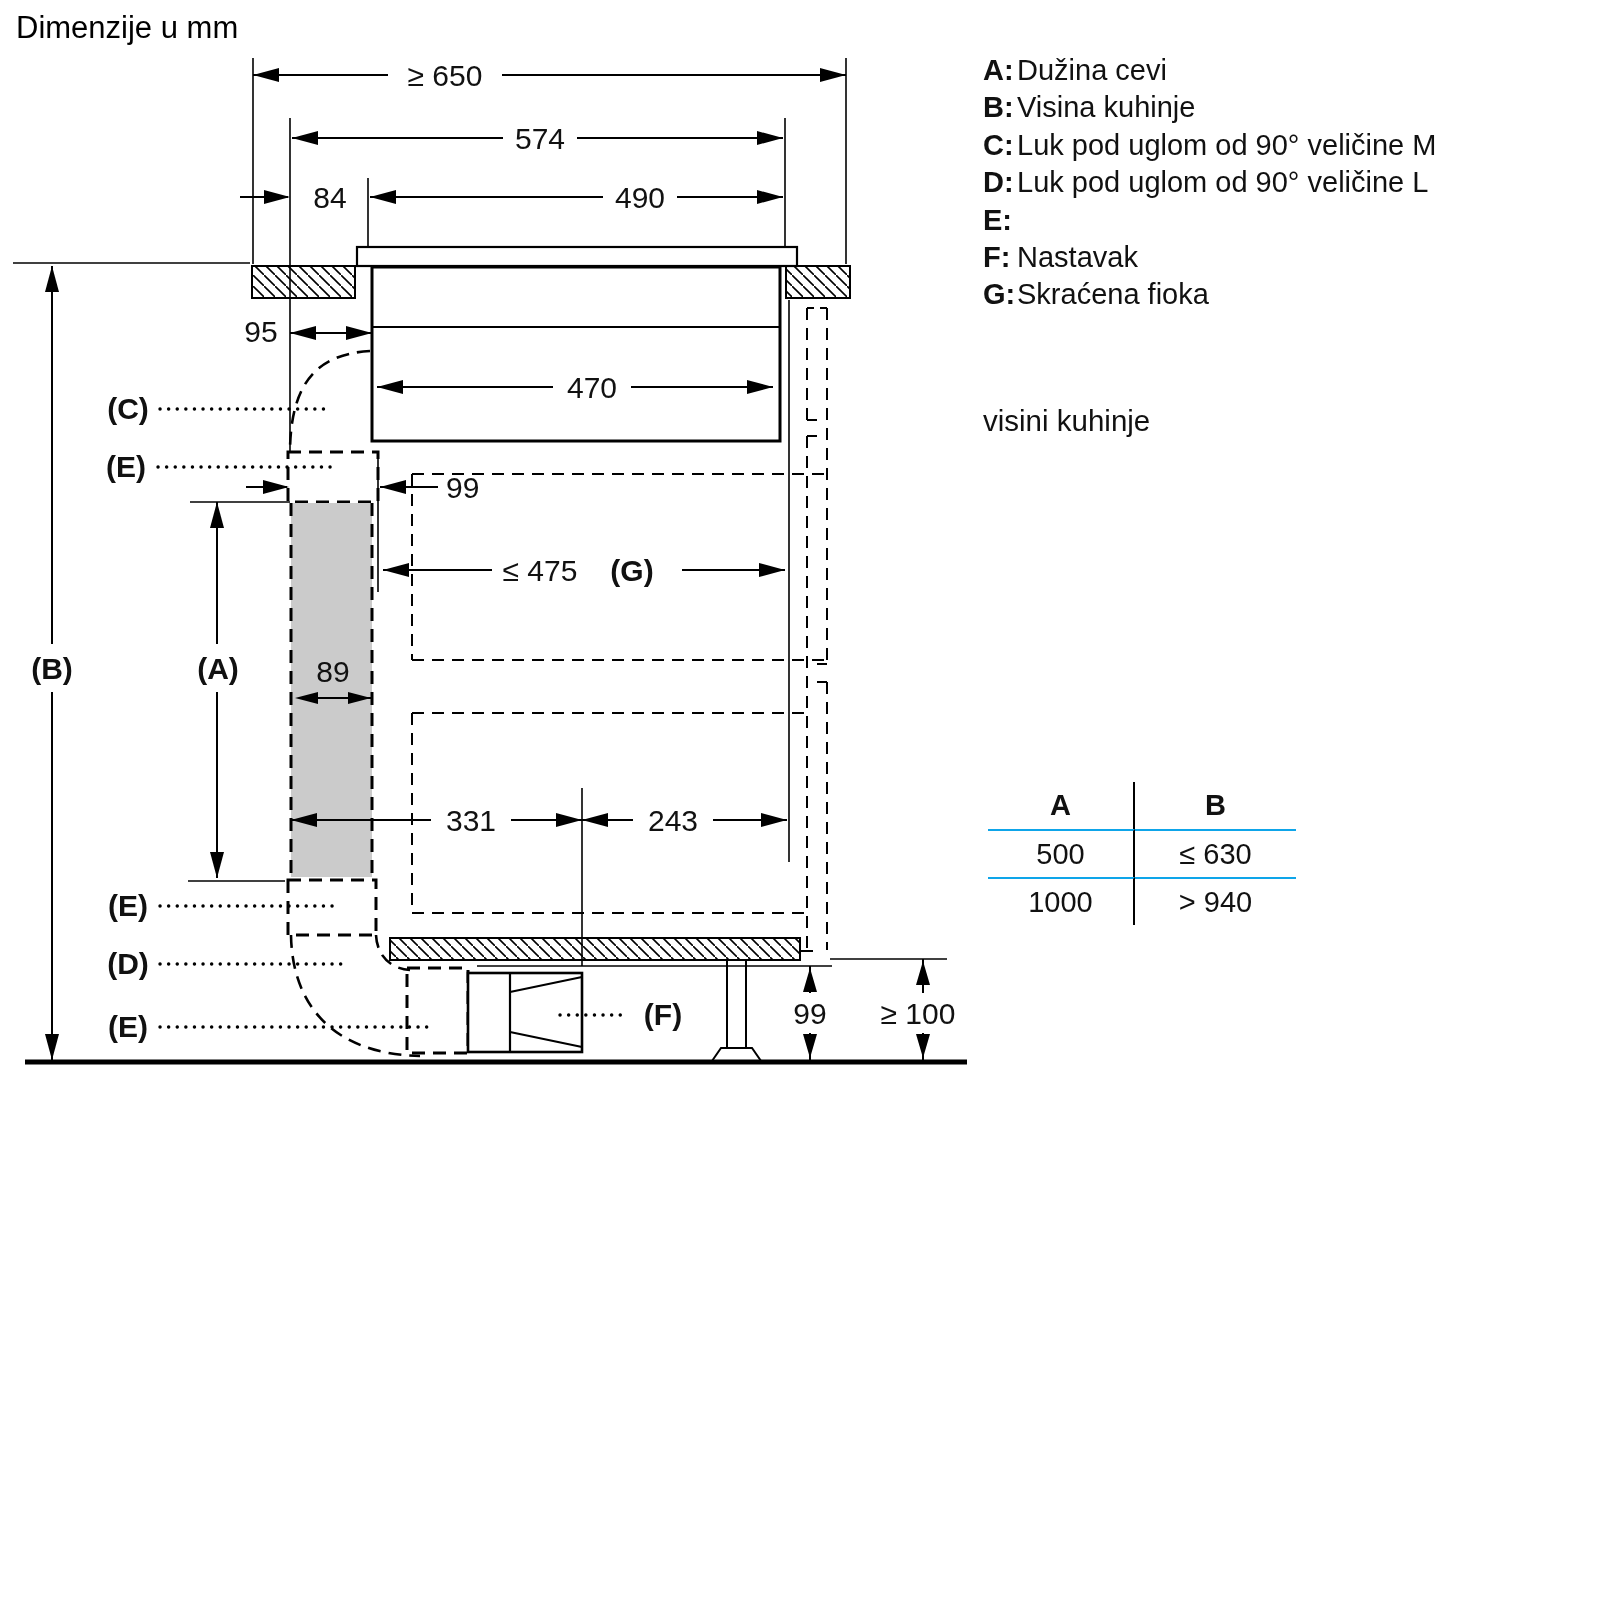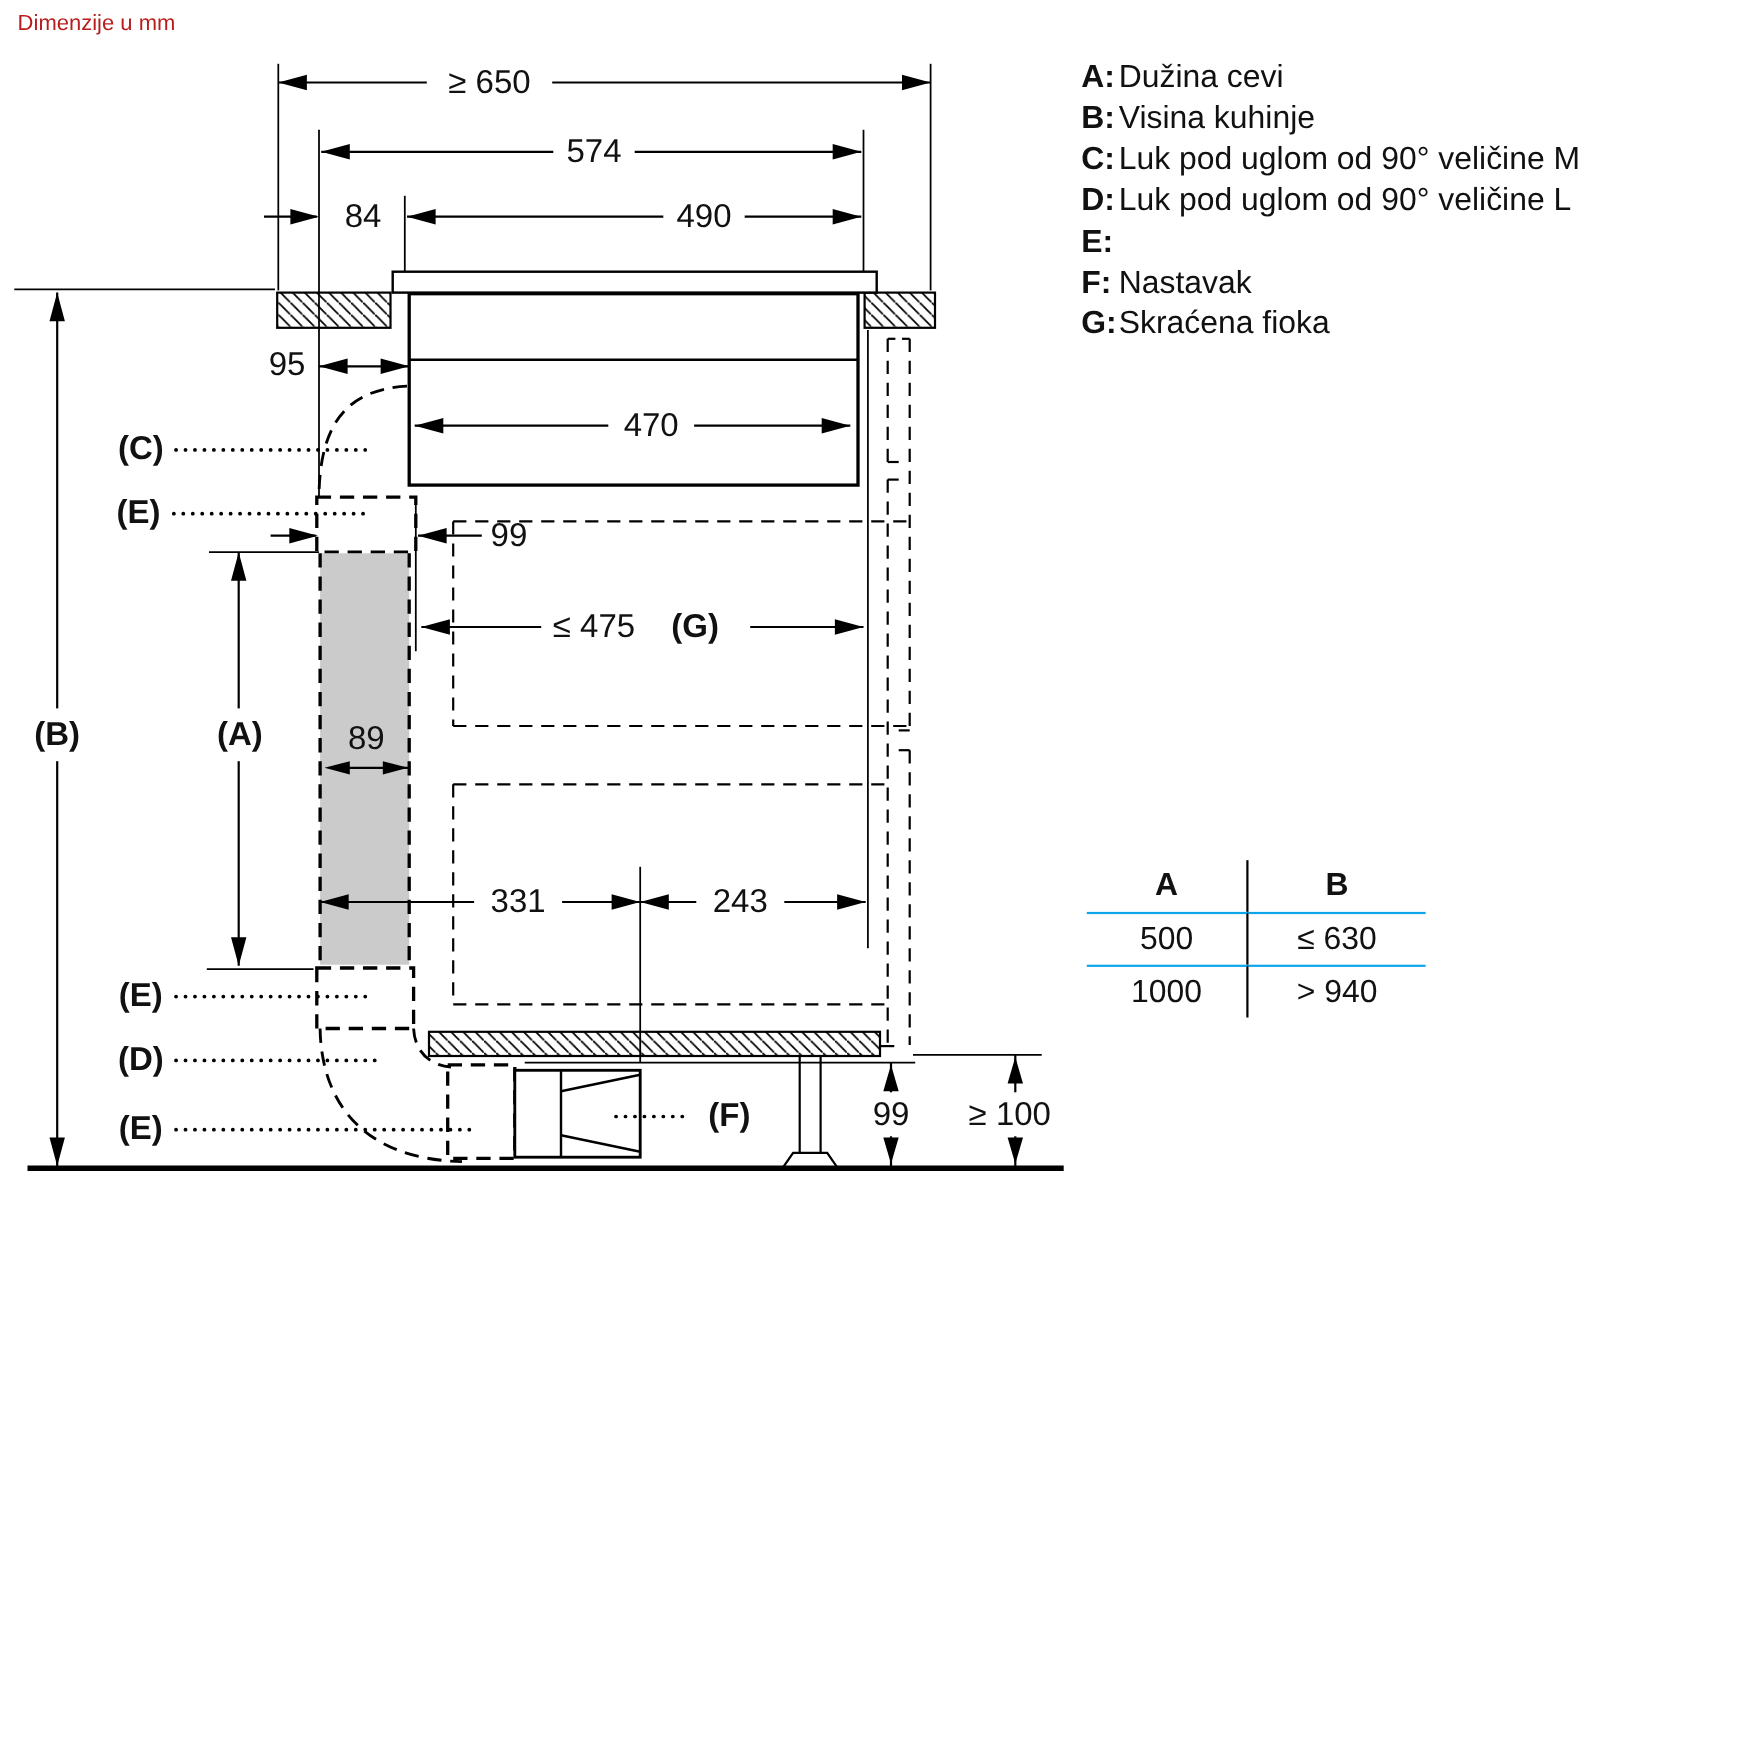--- a/index.html
+++ b/index.html
@@ -1,18 +1,18 @@
 <!DOCTYPE html>
 <html><head>
 <meta charset="utf-8">
 <style>
   html,body{margin:0;padding:0;background:#fff;}
   #canvas{position:relative;width:1600px;height:1600px;background:#ffffff;overflow:hidden;
           font-family:"Liberation Sans", sans-serif;color:#111;}
-  #page-title{position:absolute;left:16px;top:10px;font-size:20px;color:#b91c1c;}
+  #page-title{position:absolute;left:16px;top:10px;font-size:31px;color:#000000;}
   svg{position:absolute;left:0;top:0;}
   svg text{font-family:"Liberation Sans", sans-serif;font-size:30px;fill:#111;}
   svg text.lbl{font-weight:bold;}
   .legend{position:absolute;left:983px;top:52px;font-size:29px;line-height:37.4px;color:#111;}
   .legend-row{display:flex;}
   .legend-key{font-weight:bold;min-width:34px;}
   .note{position:absolute;left:983px;top:398px;font-size:29.5px;line-height:45px;color:#111;}
   .abtable{position:absolute;left:988px;top:782px;display:grid;
            grid-template-columns:147px 161px;font-size:29px;color:#111;}
   .abtable .cell{display:flex;align-items:center;justify-content:center;height:46px;}
@@ -273,20 +273,21 @@
         <span class="legend-key">F:</span>
         <span>Nastavak</span>
       </div>
     <div class="legend-row">
         <span class="legend-key">G:</span>
         <span>Skraćena fioka</span>
       </div>
   </div>
 
   <div class="note">
+    <div>visini kuhinje</div>
   </div>
 
   <div class="abtable">
     <div class="cell c1 hdr">A</div>
     <div class="cell hdr">B</div>
     <div class="cell c1 bt">500</div>
     <div class="cell bt">≤ 630</div>
     <div class="cell c1 bt">1000</div>
     <div class="cell bt">&gt; 940</div>
   </div>

